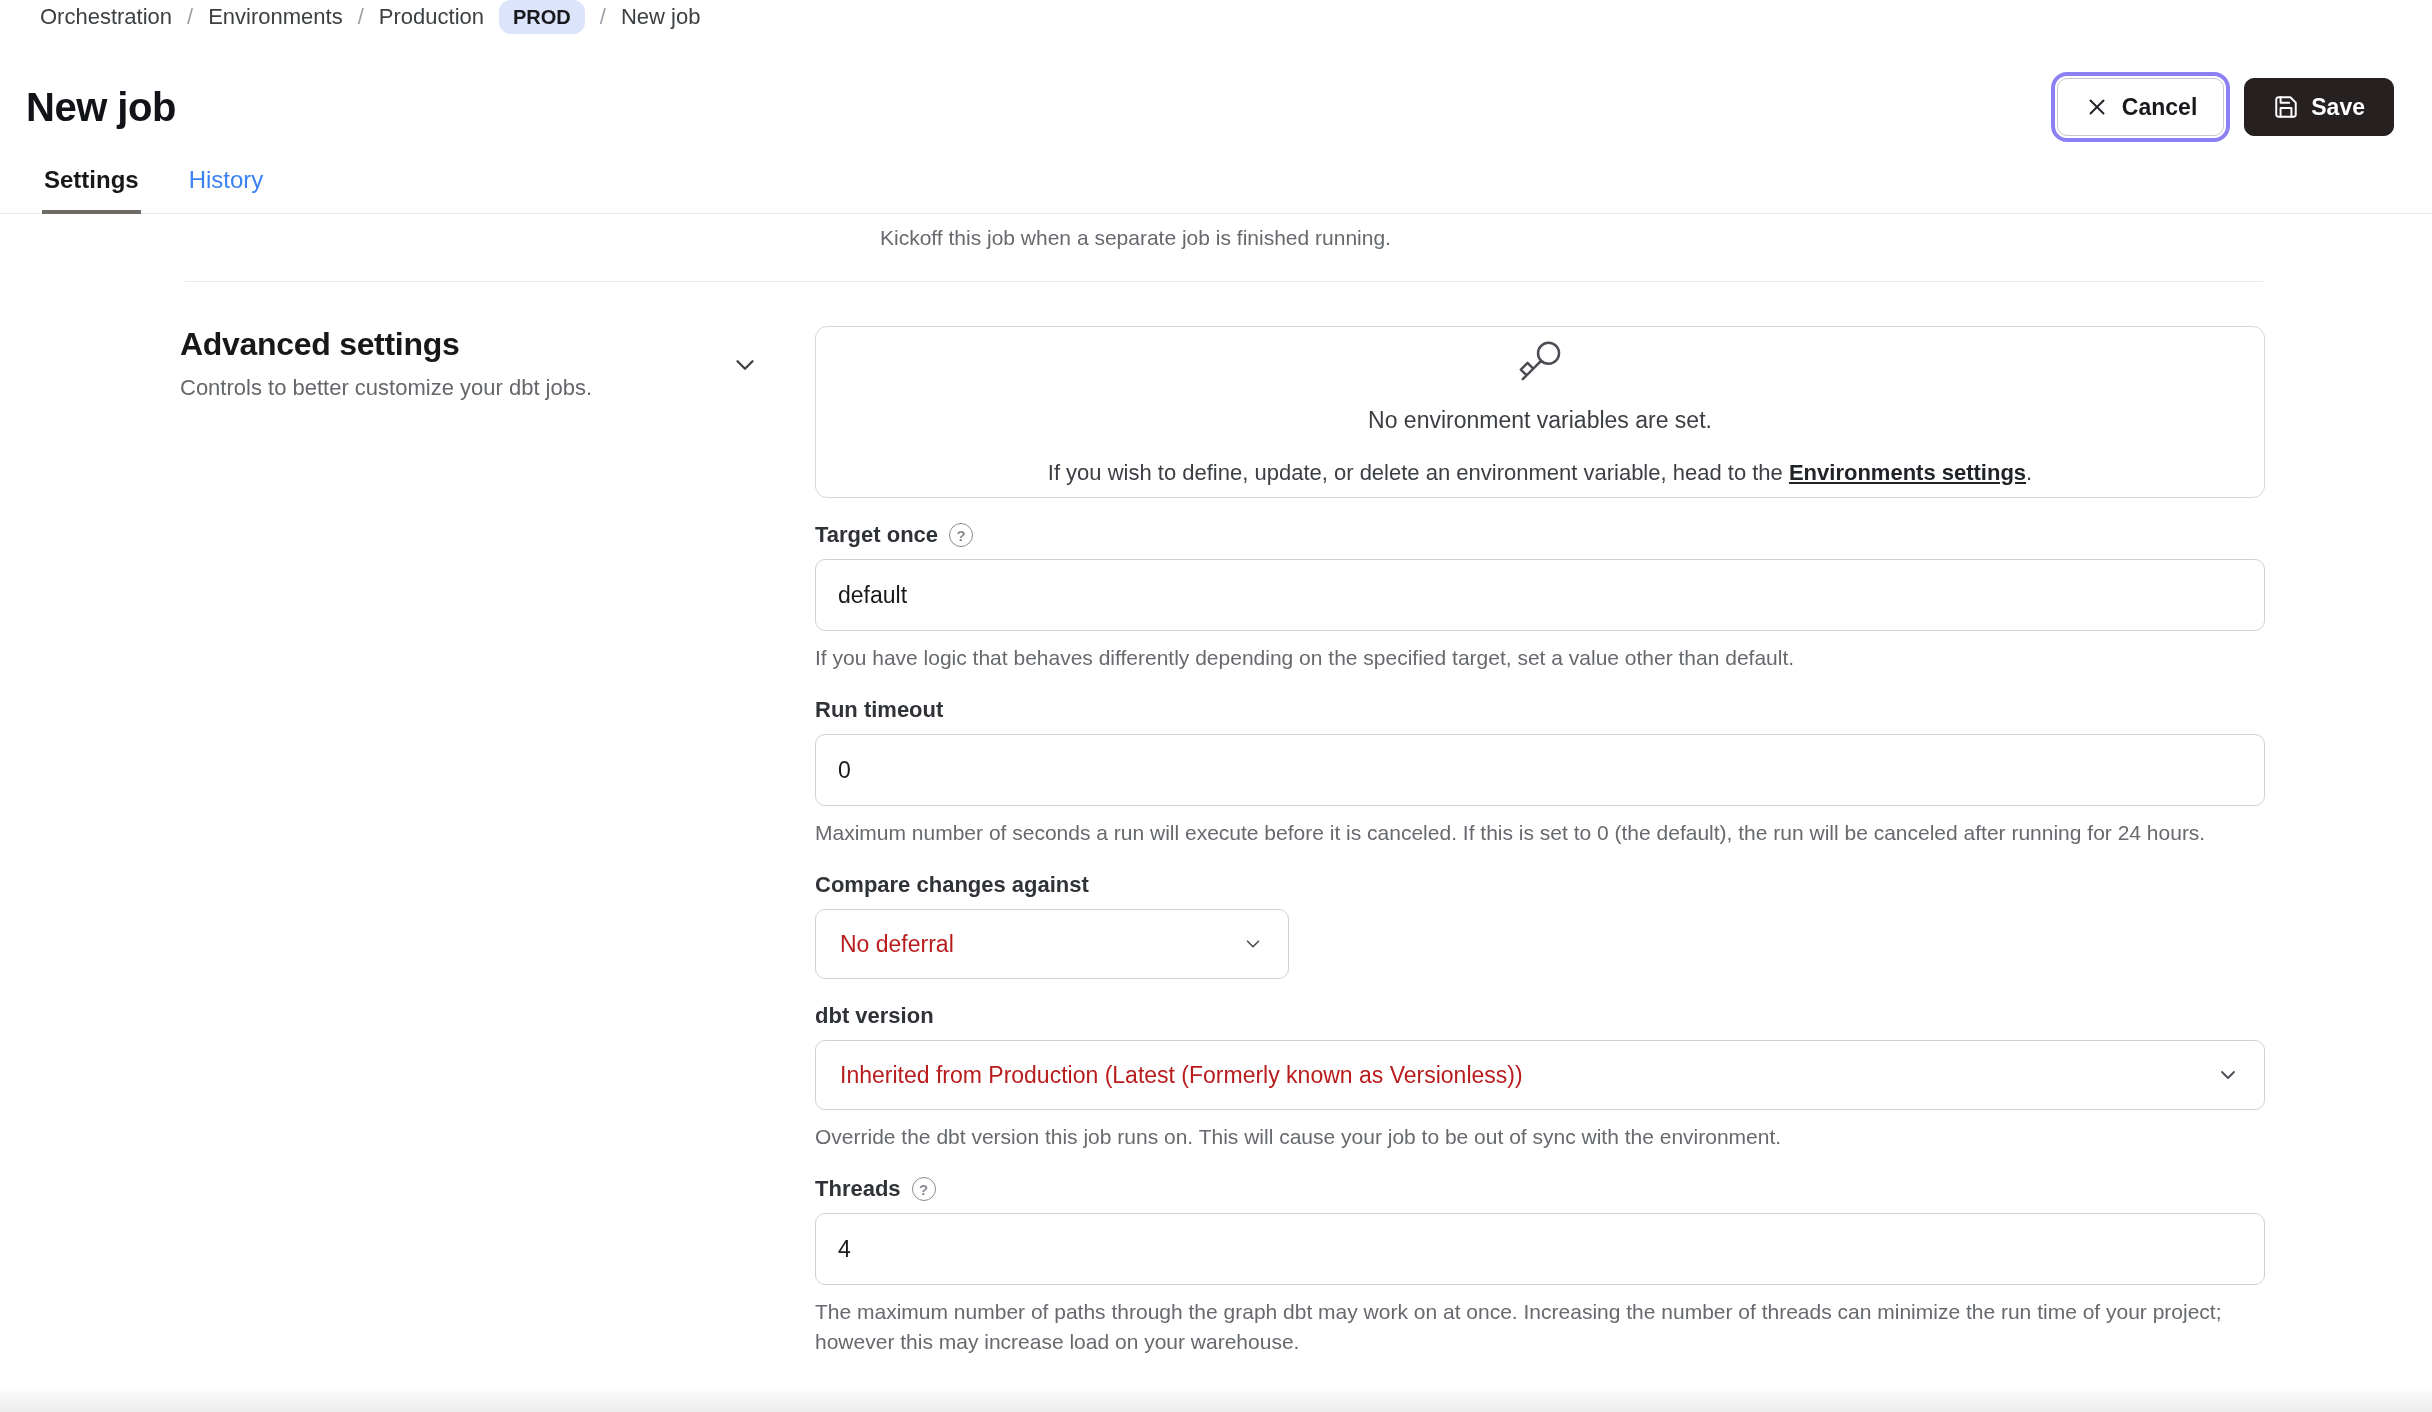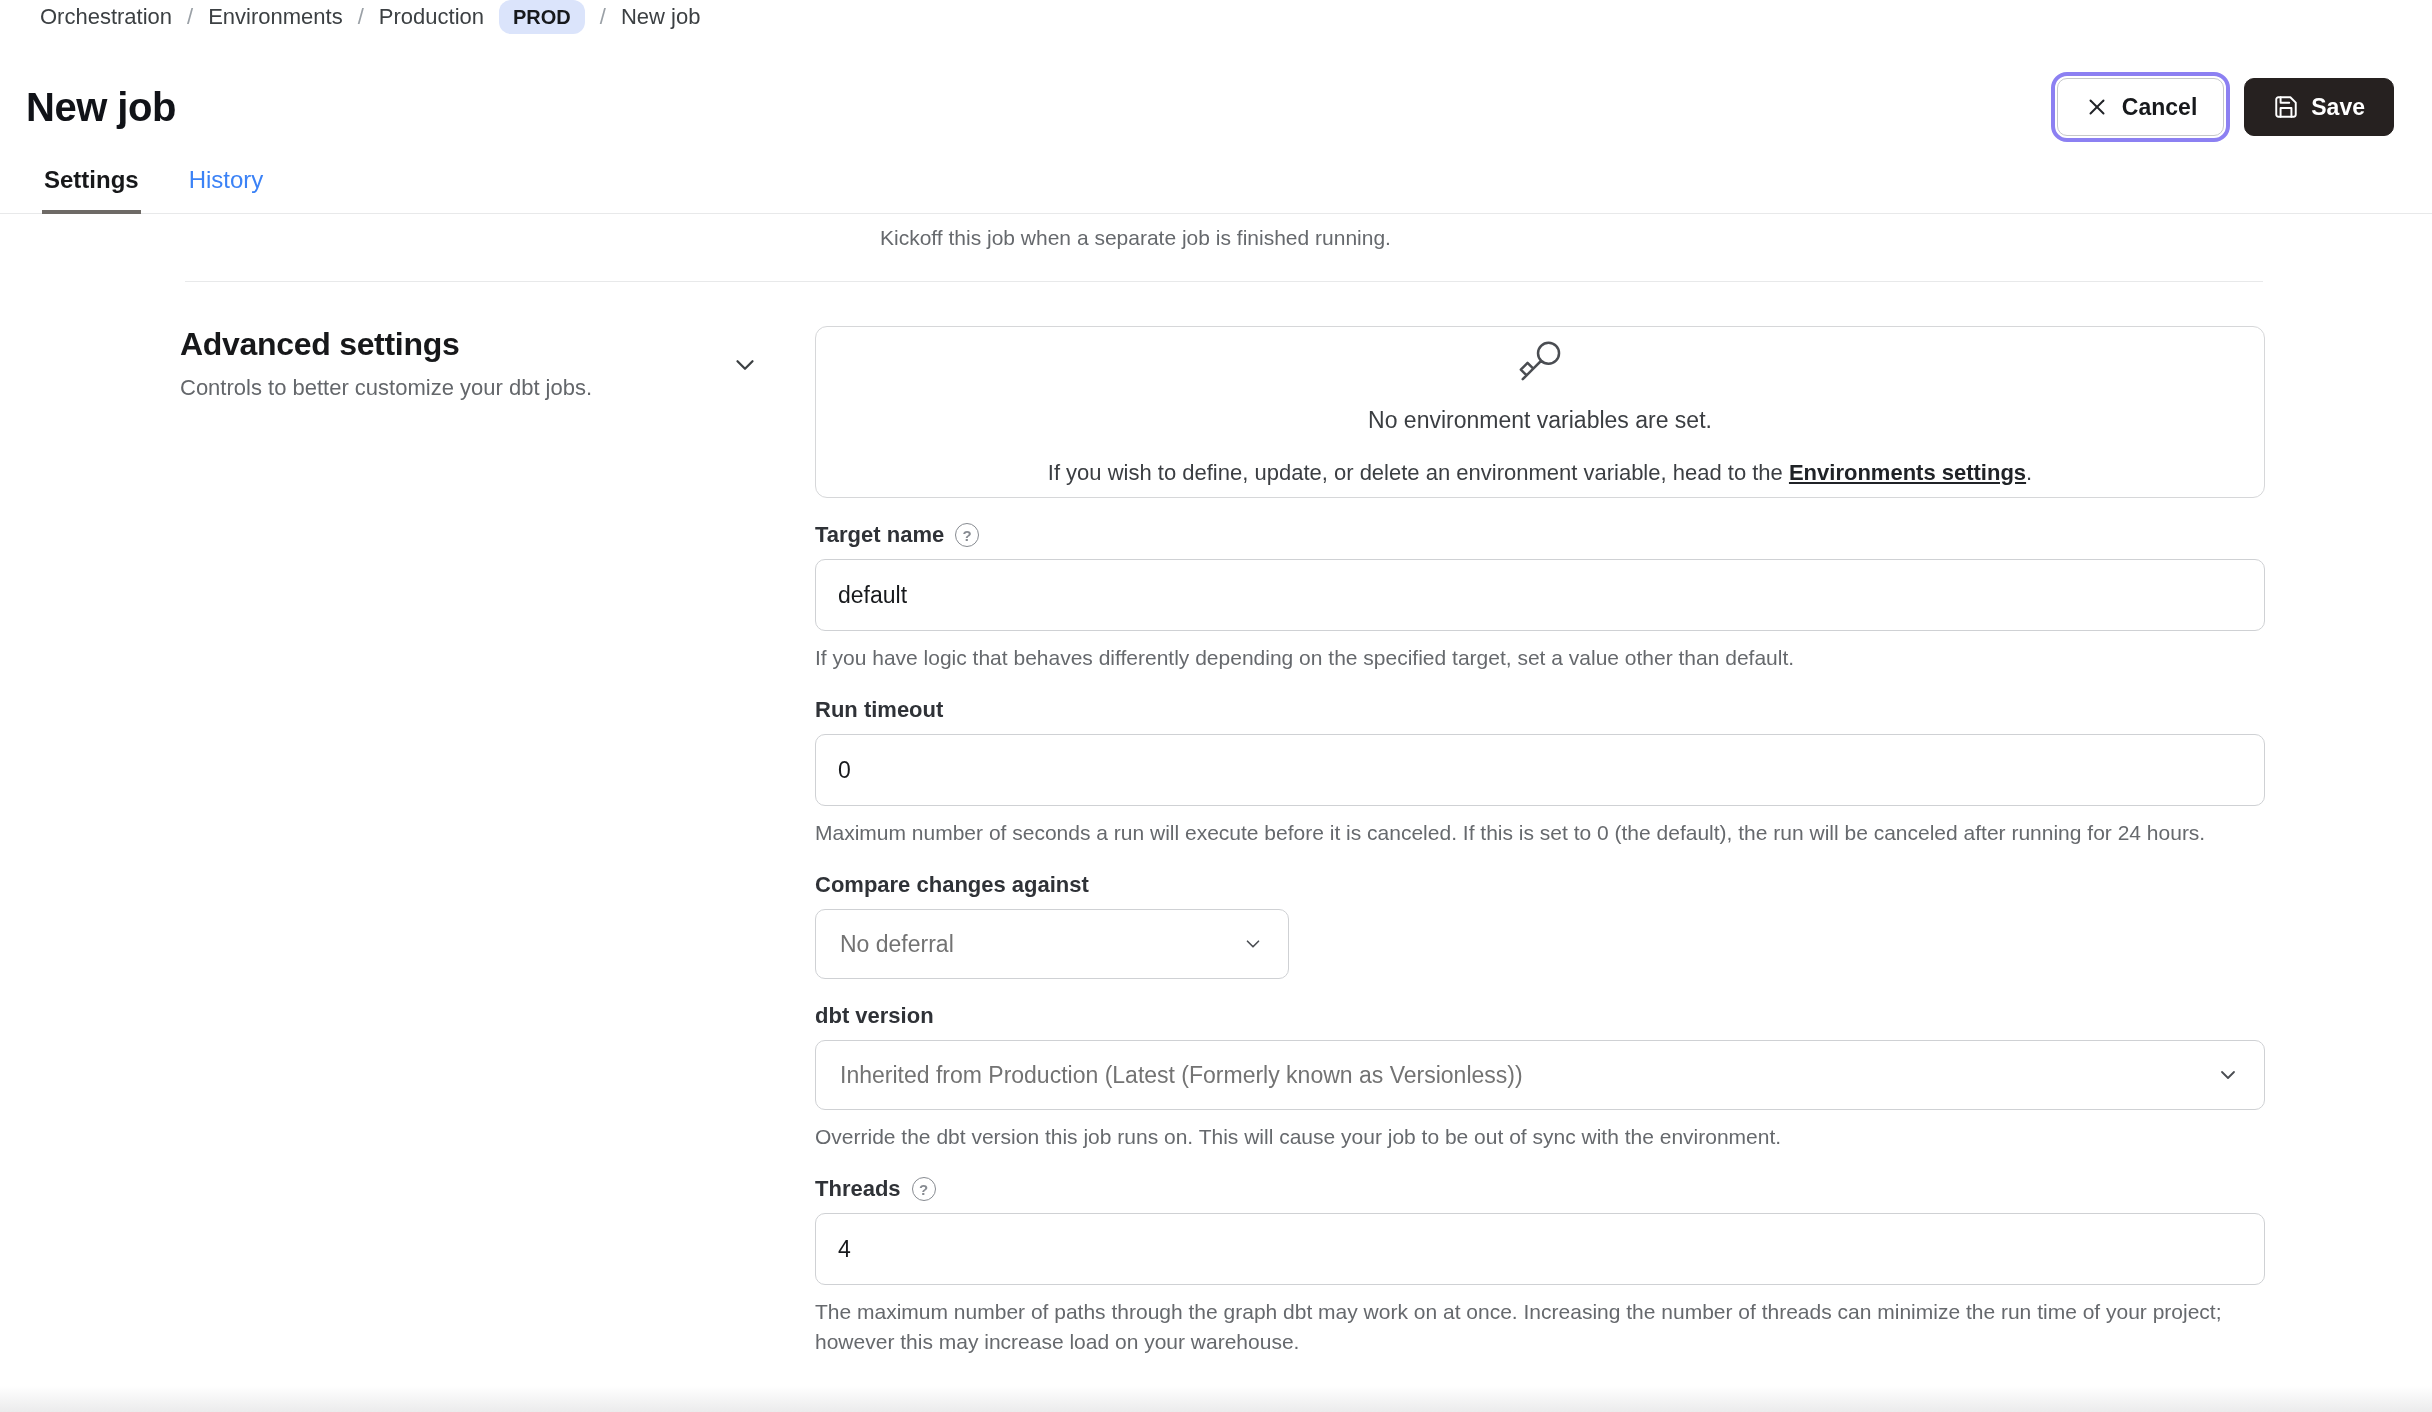--- a/index.html
+++ b/index.html
@@ -97,21 +97,21 @@
     display:inline-flex; align-items:center; justify-content:center; cursor:pointer;
   }
   .text-input {
     width:100%; height:72px; border:1px solid #cfd1d4; border-radius:10px;
     padding:0 22px; font-size:23px; color:#17191c; background:#fff; outline:none;
     font-family:"Liberation Sans", sans-serif;
   }
   .select {
     display:flex; align-items:center; justify-content:space-between; gap:16px;
     height:70px; border:1px solid #cfd1d4; border-radius:10px;
-    padding:0 24px; font-size:23px; color:#737373; background:#fff; cursor:pointer;
+    padding:0 24px; font-size:23px; color:#b91c1c; background:#fff; cursor:pointer;
   }
   .select-sm { width:474px; }
   .field-help { margin-top:12px; font-size:21px; color:#66696d; line-height:30px; }
 </style>
 </head>
 <body>
 
 <div class="page">
 
   <div class="breadcrumb">
@@ -182,21 +182,21 @@
             <svg width="46" height="46" viewBox="0 0 24 24" fill="none" stroke="#4a4d52" stroke-width="1.3" stroke-linecap="round" stroke-linejoin="round" style="transform:rotate(180deg);">
                 <path d="M21 2l-2 2m-7.61 7.61a5.5 5.5 0 1 1-7.778 7.778 5.5 5.5 0 0 1 7.777-7.777zm0 0L15.5 7.5m0 0l3 3L22 7l-3-3m-3.5 3.5L19 4"></path>
               </svg>
           </span>
           <div class="env-title">No environment variables are set.</div>
           <div class="env-body"><span>If you wish to define, update, or delete an environment variable, head to the </span><span class="env-link">Environments settings</span><span>.</span></div>
         </div>
 
         <div class="field">
           <div class="field-label">
-            <span>Target name</span>
+            <span>Target once</span>
             <span class="help-circle">?</span>
           </div>
           <input class="text-input" type="text" value="default" style="">
           <div class="field-help">If you have logic that behaves differently depending on the specified target, set a value other than default.</div>
         </div>
 
         <div class="field">
           <div class="field-label">
             <span>Run timeout</span>
           </div>

